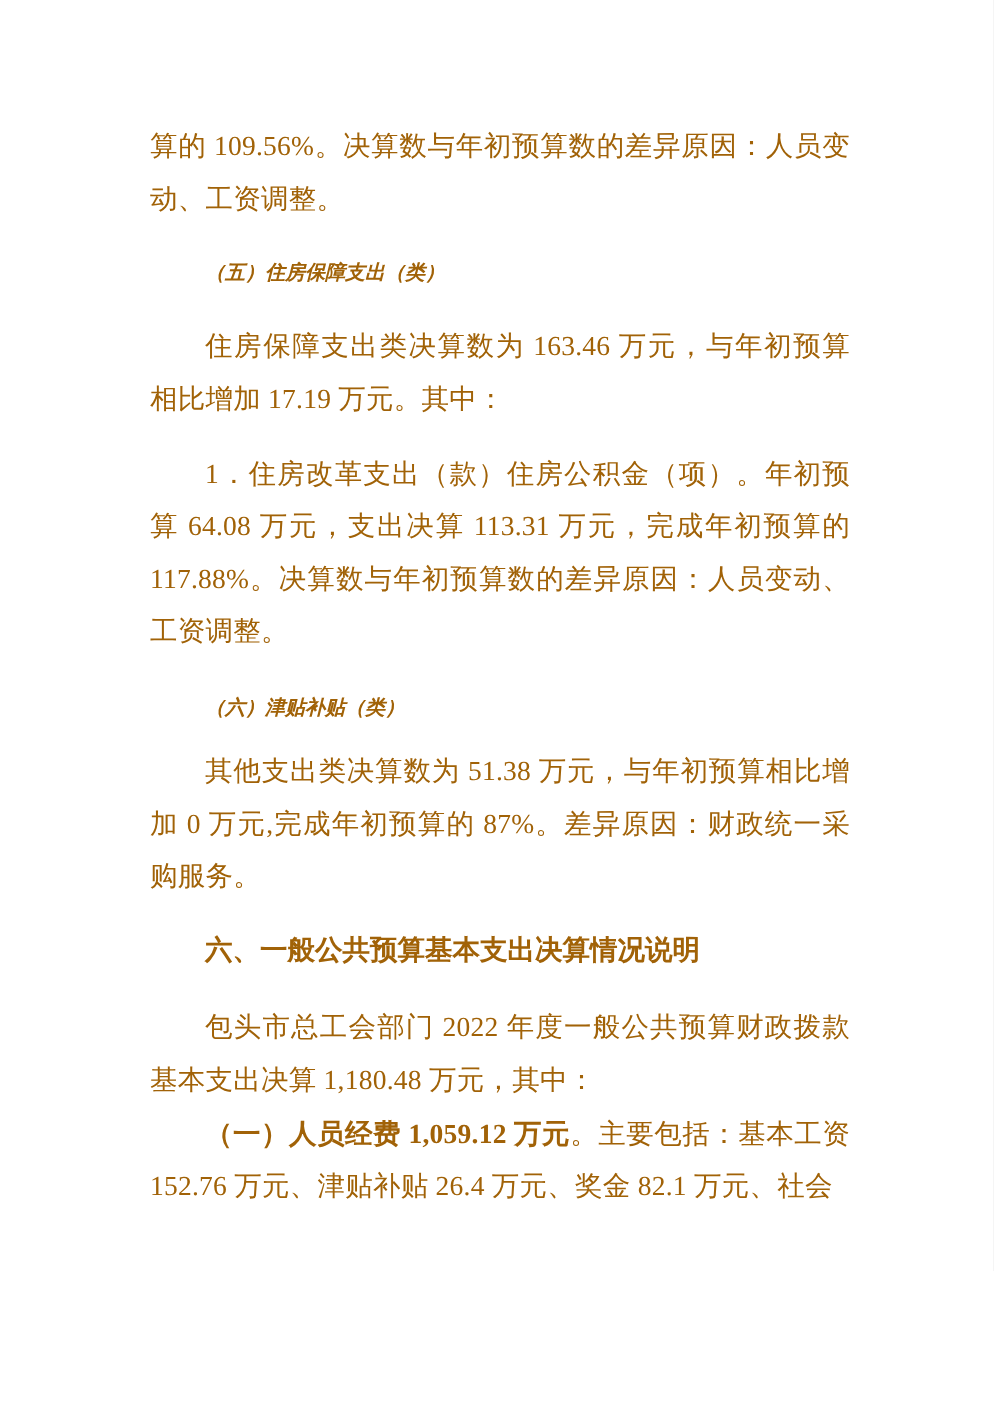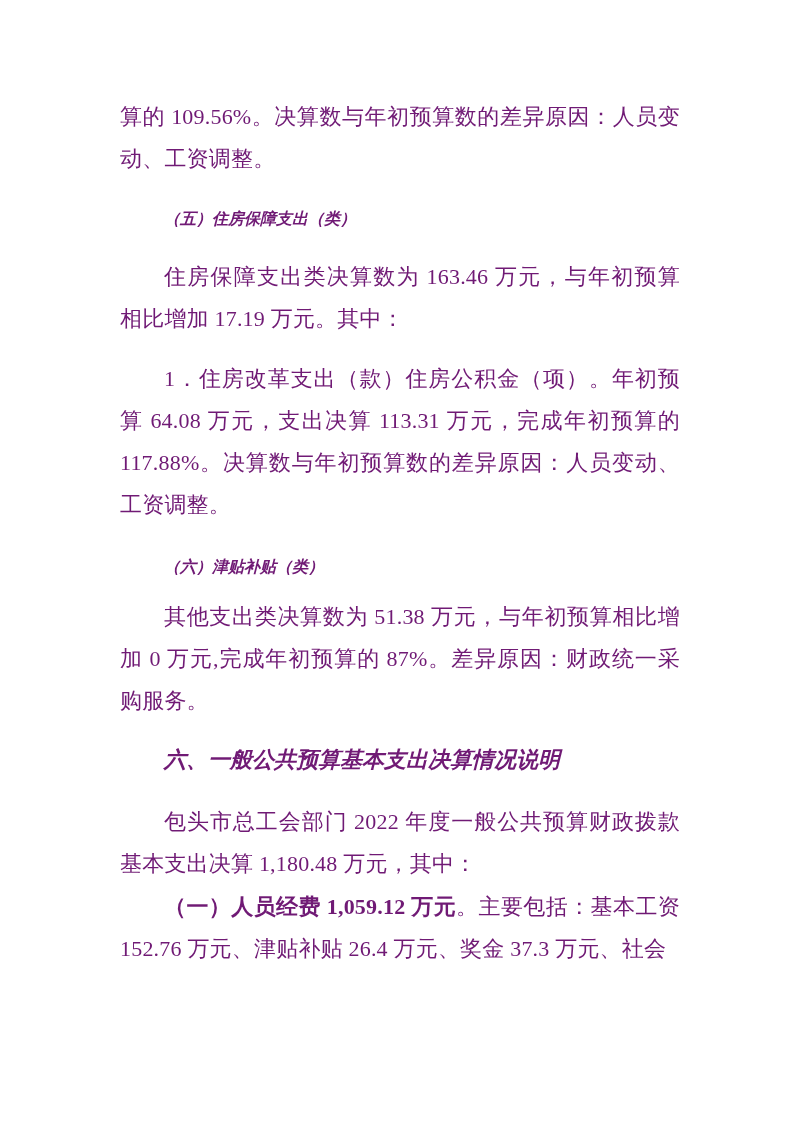--- a/index.html
+++ b/index.html
@@ -13,21 +13,21 @@
     height: 1124px;
     margin: 0 auto;
     background: #ffffff;
     overflow: hidden;
   }
   .content {
     position: absolute;
     top: 96px;
     left: 120px;
     width: 560px;
-    color: #701a75;
+    color: #a16207;
     font-family: "Liberation Serif", "DejaVu Serif", serif;
   }
   .para {
     margin: 0;
     font-size: 22px;
     line-height: 42px;
     text-align: justify;
     letter-spacing: 0.2px;
   }
   .indent {
@@ -49,21 +49,21 @@
     font-weight: 700;
     text-indent: 44px;
     font-family: "Liberation Sans", "DejaVu Sans", sans-serif;
   }
   .bold-run {
     font-weight: 700;
   }
   .mt18 { margin-top: 18px; }
   .mt16 { margin-top: 16px; }
   .mt20 { margin-top: 20px; }
-  .mt17 { margin-top: 17px; font-style: italic; }
+  .mt17 { margin-top: 17px; }
   .mt8  { margin-top: 8px; }
   .mt2  { margin-top: 20px; }
   .mt1  { margin-top: 1px; }
 </style>
 </head>
 <body>
 
 <div class="page">
   <div class="content">
 
@@ -76,16 +76,16 @@
     <p class="para indent mt18">1．住房改革支出（款）住房公积金（项）。年初预算 64.08 万元，支出决算 113.31 万元，完成年初预算的 117.88%。决算数与年初预算数的差异原因：人员变动、工资调整。</p>
 
     <p class="heading-kai mt20">（六）津贴补贴（类）</p>
 
     <p class="para indent mt8">其他支出类决算数为 51.38 万元，与年初预算相比增加 0 万元,完成年初预算的 87%。差异原因：财政统一采购服务。</p>
 
     <p class="heading-hei mt17">六、一般公共预算基本支出决算情况说明</p>
 
     <p class="para indent mt2">包头市总工会部门 2022 年度一般公共预算财政拨款基本支出决算 1,180.48 万元，其中：</p>
 
-    <p class="para indent mt1"><span class="bold-run">（一）人员经费 1,059.12 万元</span><span>。主要包括：基本工资 152.76 万元、津贴补贴 26.4 万元、奖金 37.3 万元、社会</span></p>
+    <p class="para indent mt1"><span class="bold-run">（一）人员经费 1,059.12 万元</span><span>。主要包括：基本工资 152.76 万元、津贴补贴 26.4 万元、奖金 82.1 万元、社会</span></p>
 
   </div>
 </div>
 
 </body></html>

